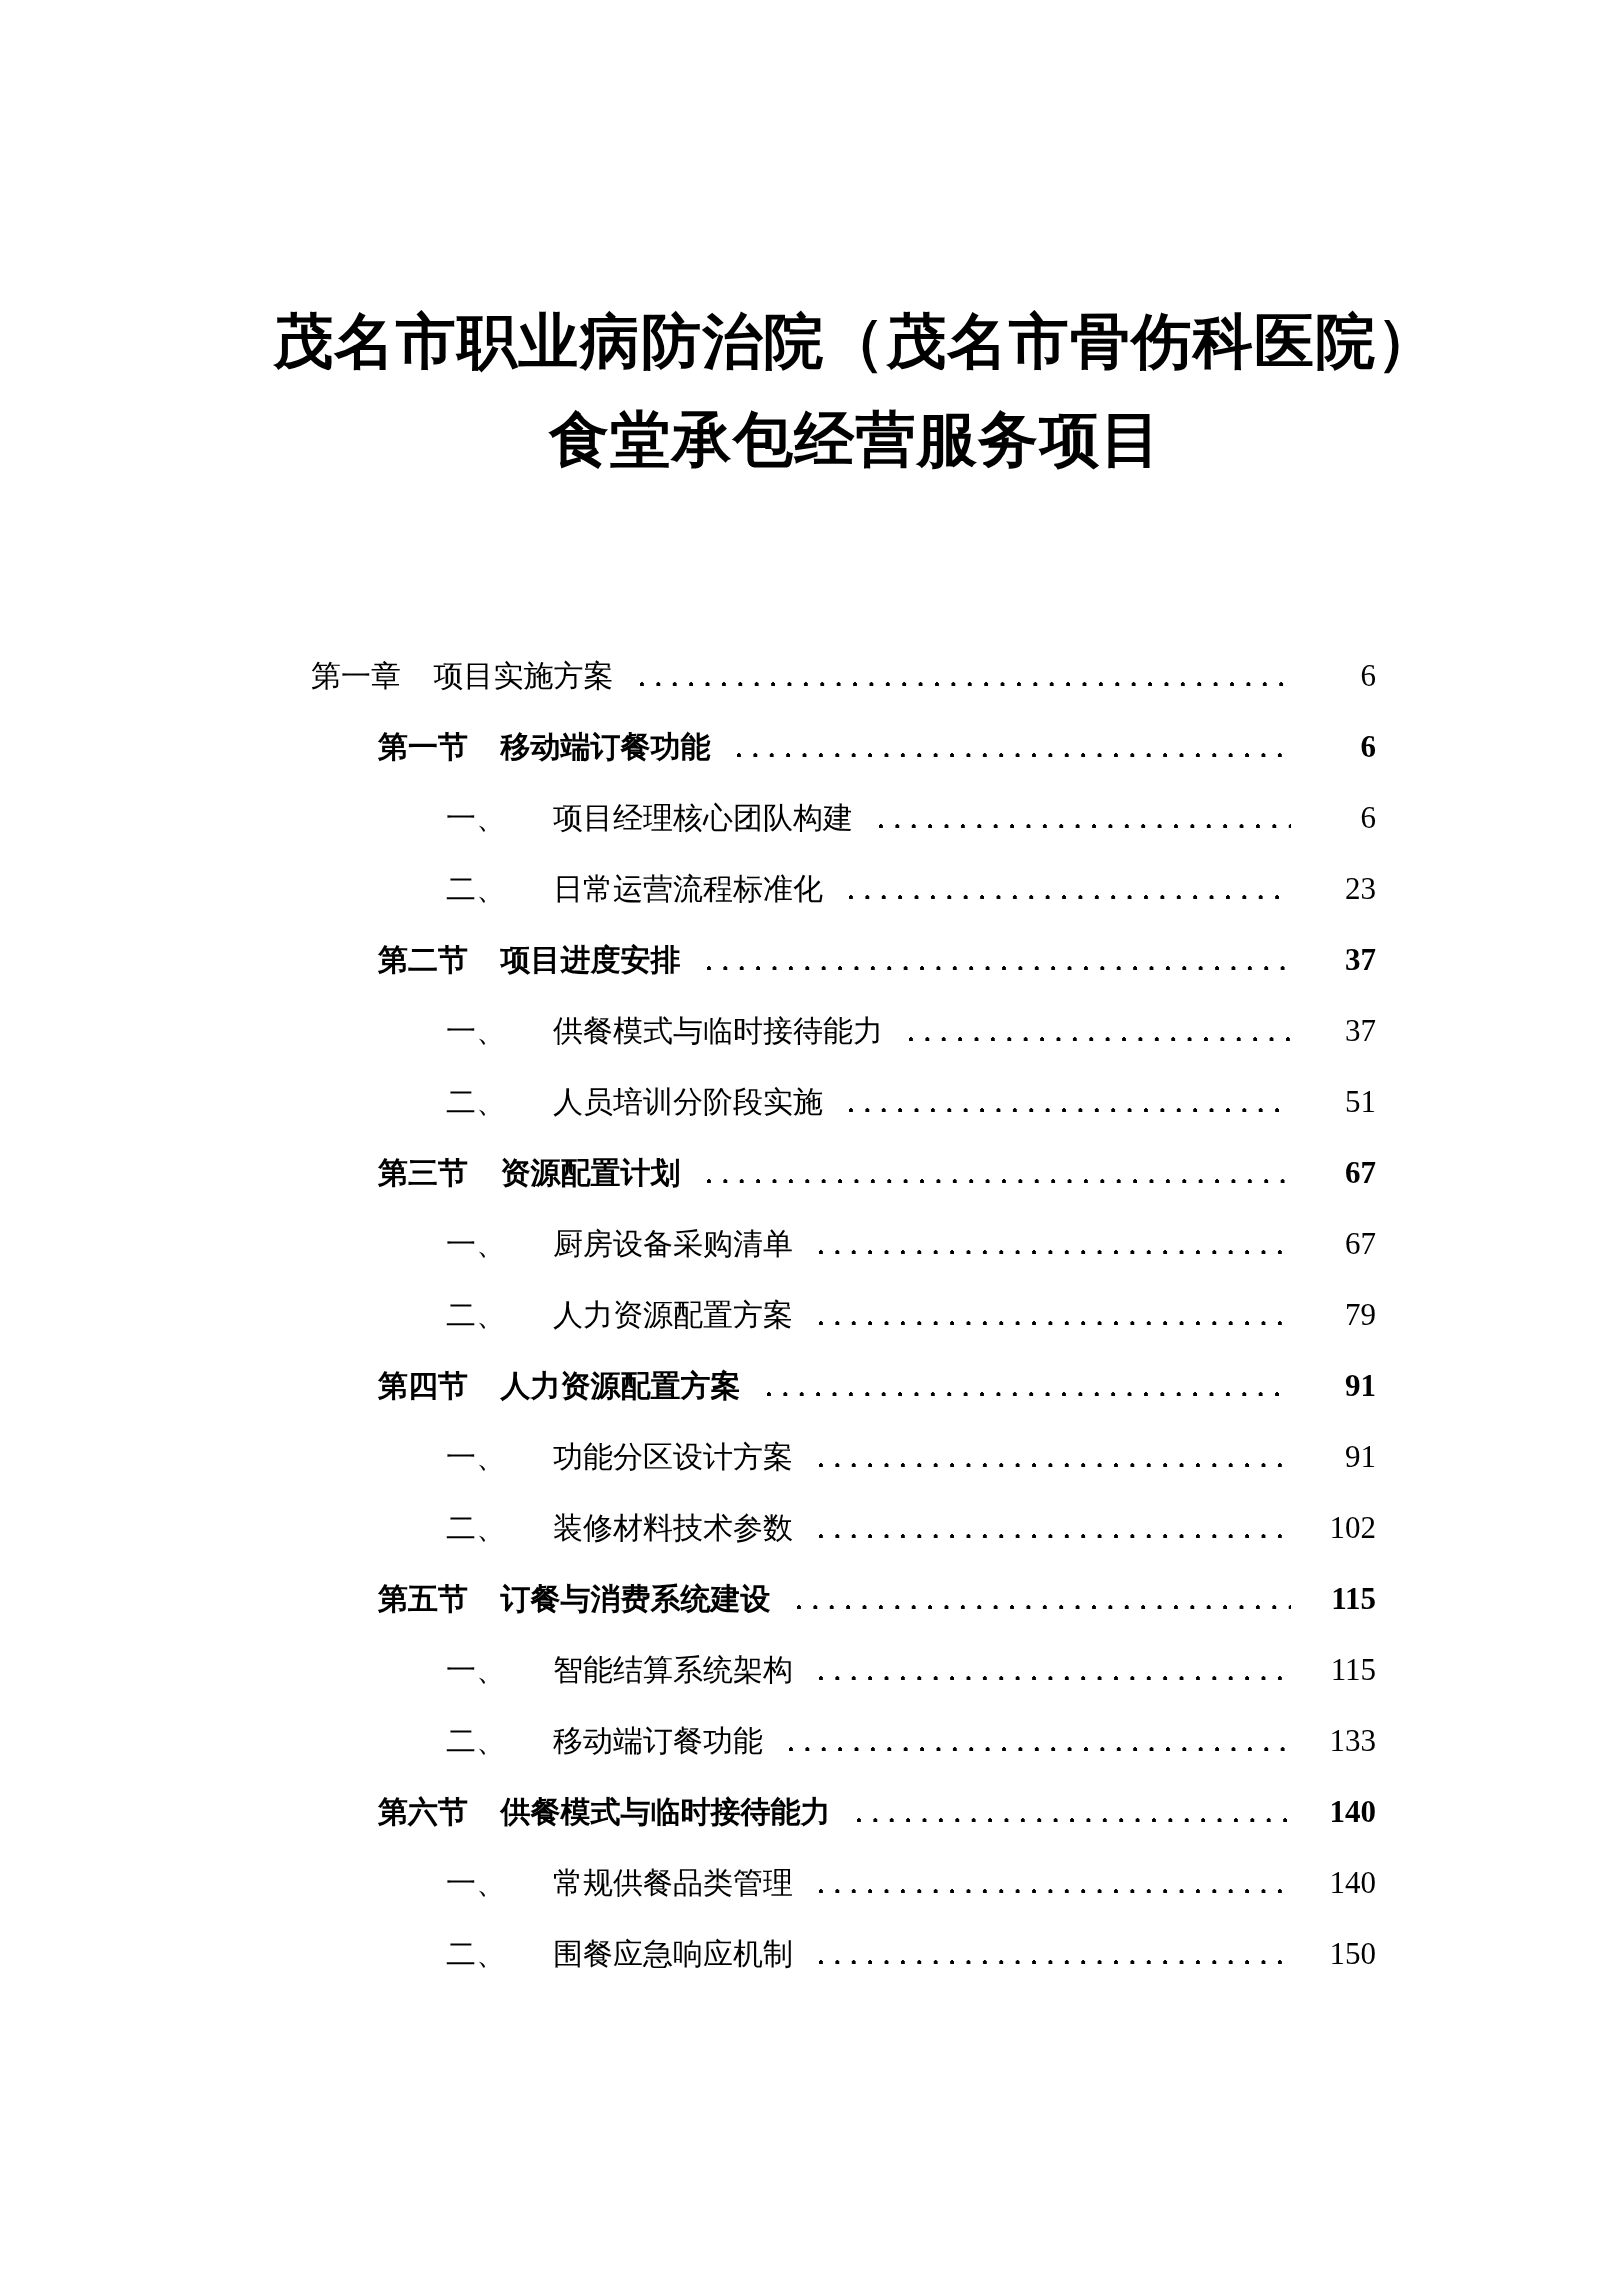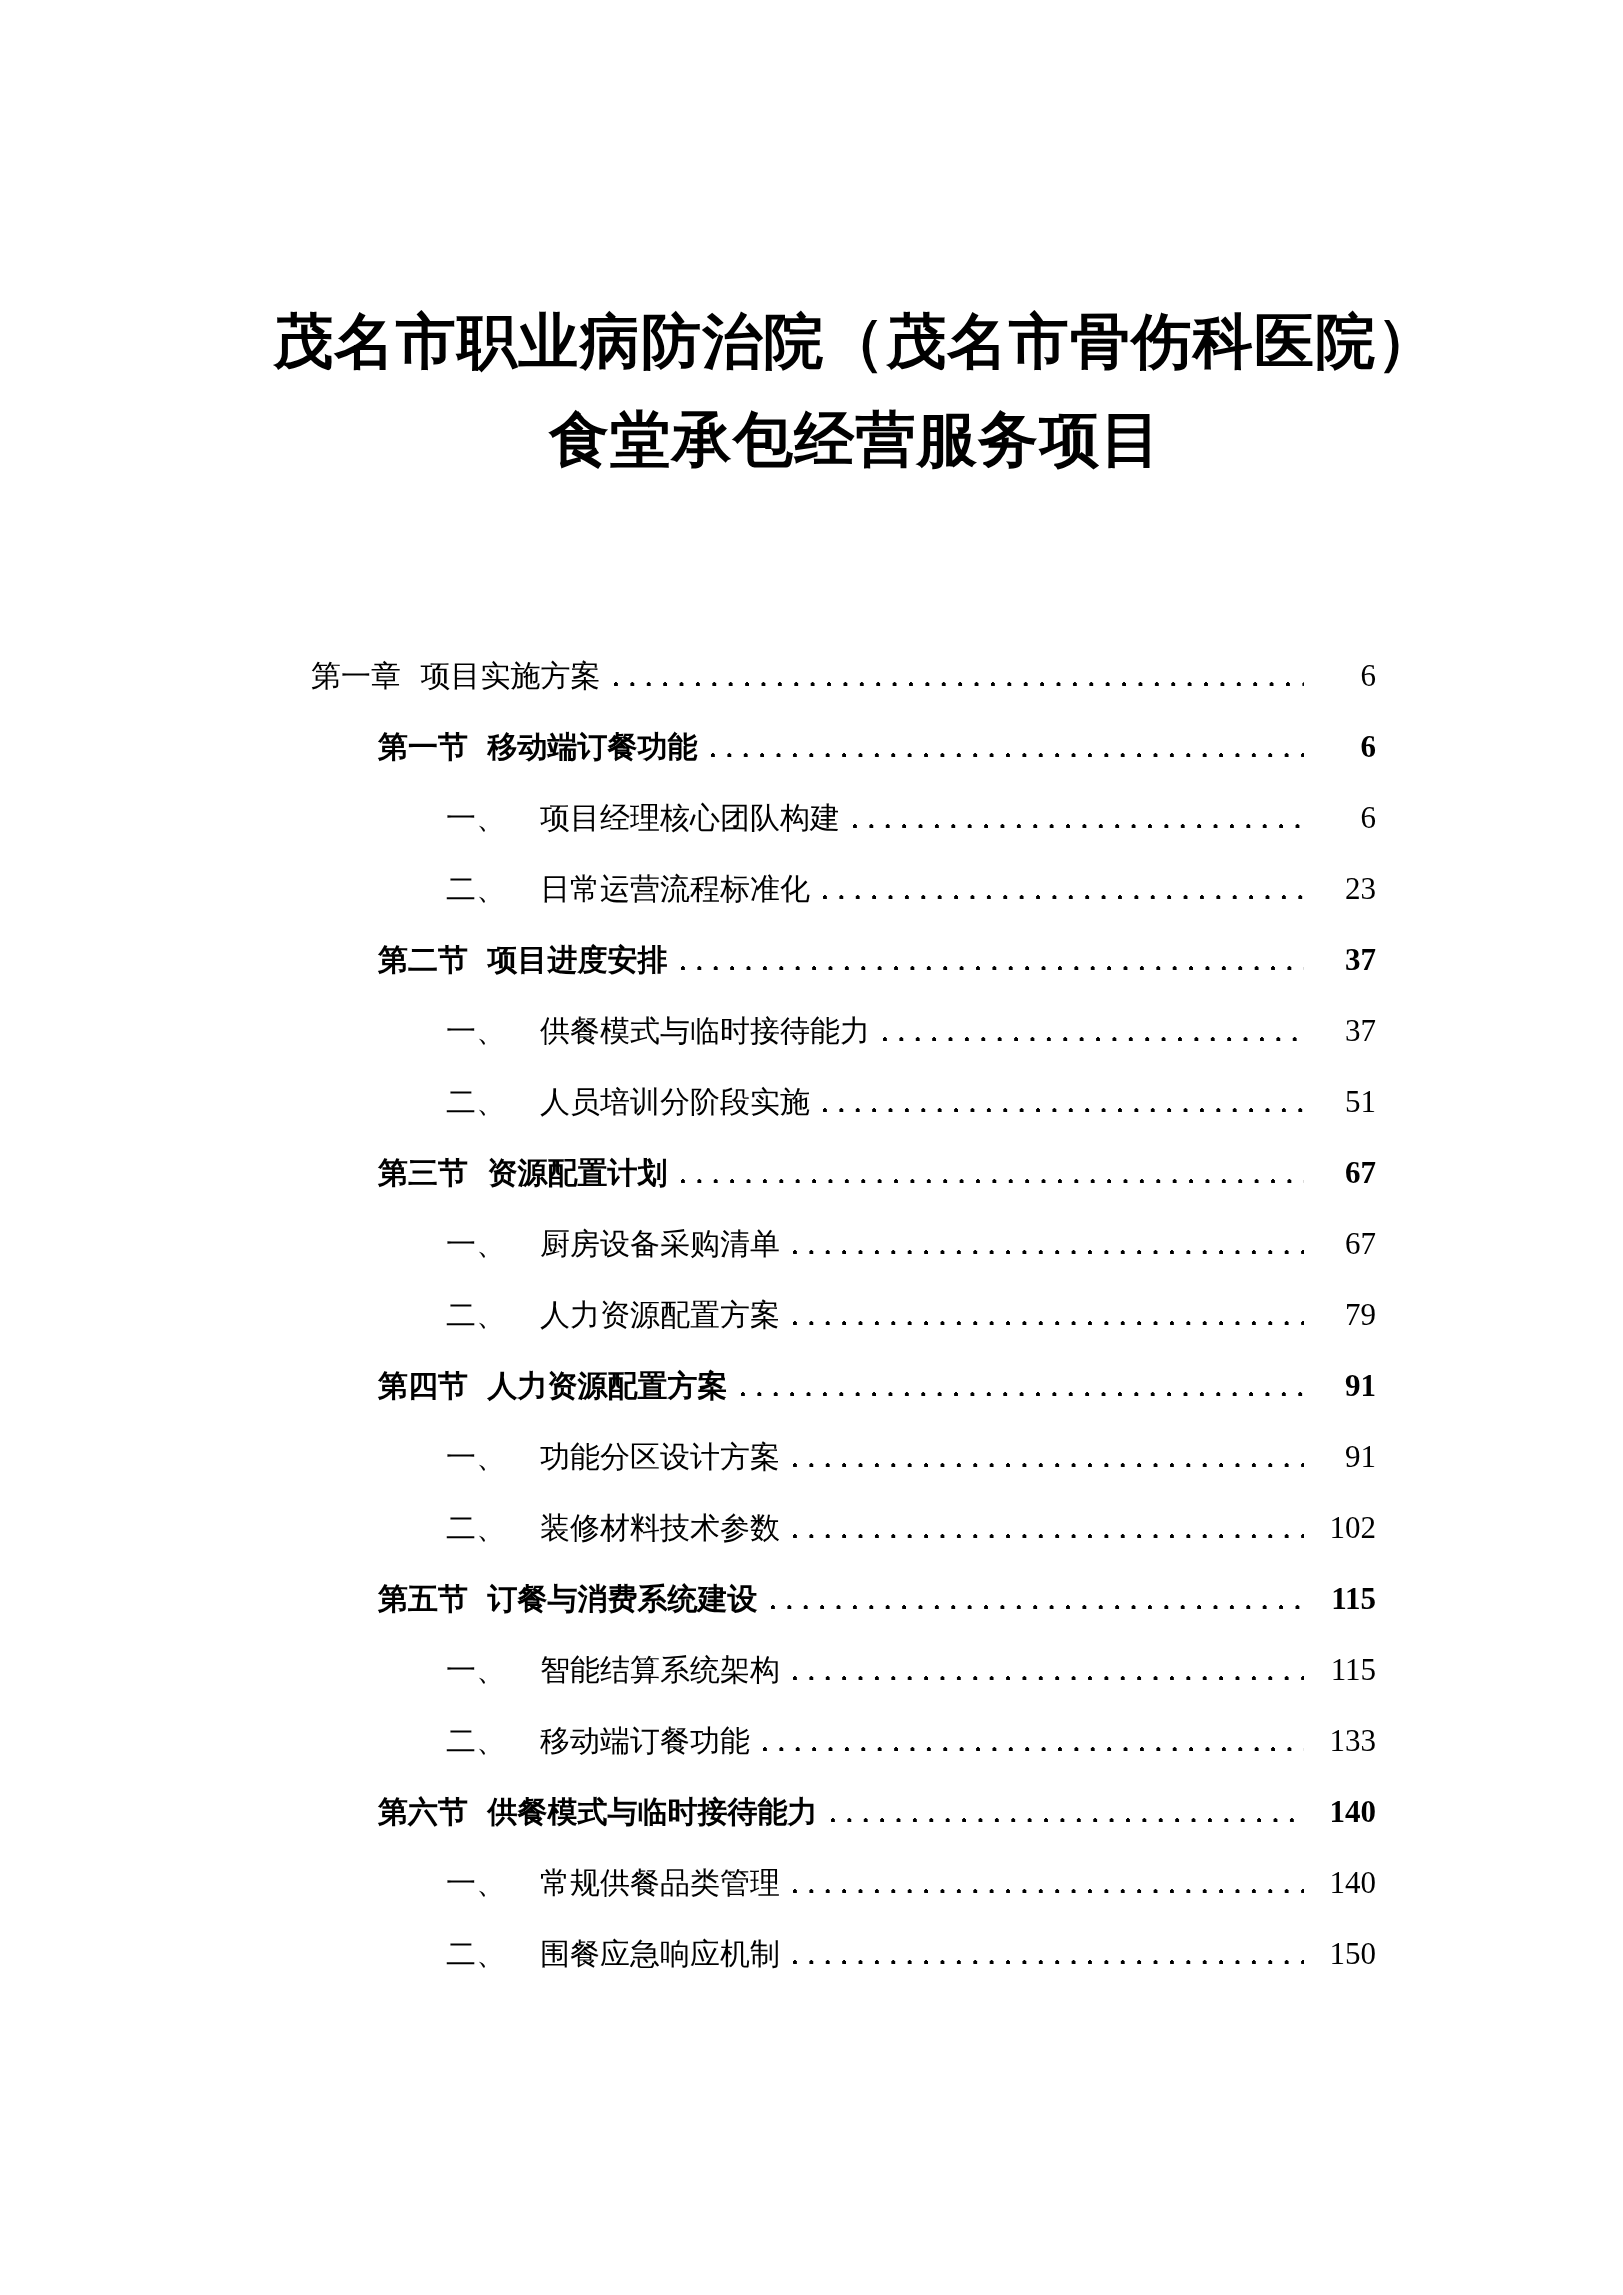--- a/index.html
+++ b/index.html
@@ -36,20 +36,21 @@
     width: 1065px;
   }
   .toc-row {
     box-sizing: border-box;
     height: 71px;
     padding-top: 17px;
     display: flex;
     align-items: baseline;
     font-size: 30px;
     white-space: nowrap;
+    gap: 13px;
   }
   .toc-row.lvl1 { padding-left: 67px; font-weight: bold; }
   .toc-row.lvl2 { padding-left: 135px; }
   .toc-prefix { margin-right: 19.6px; }
   .lvl2 .toc-prefix { margin-right: 34px; }
   .toc-leader {
     flex: 1 1 auto;
     height: 6.5px;
     margin: 0 11.8px 0 13px;
     background-image: radial-gradient(circle at 2px 4.6px, #000000 2px, rgba(0,0,0,0) 2.3px);

